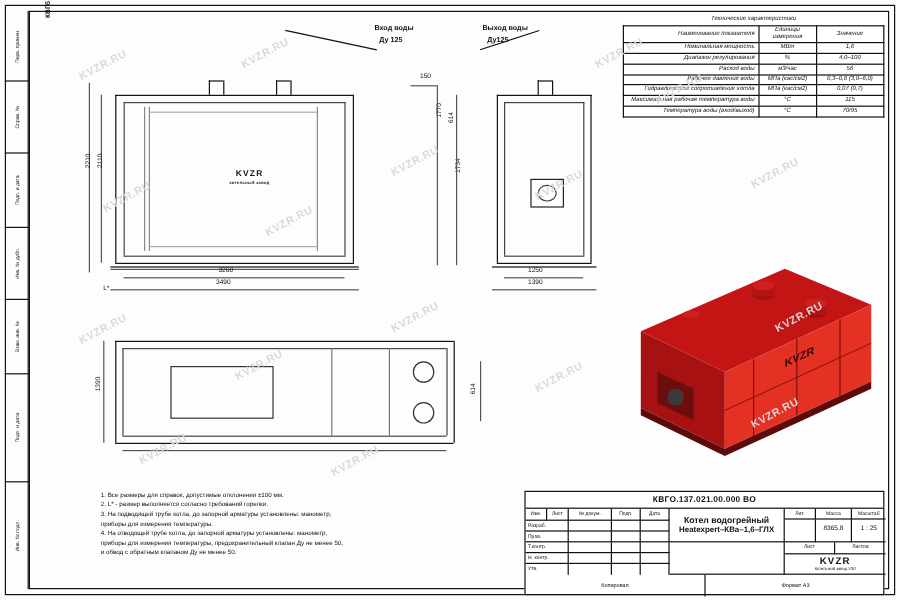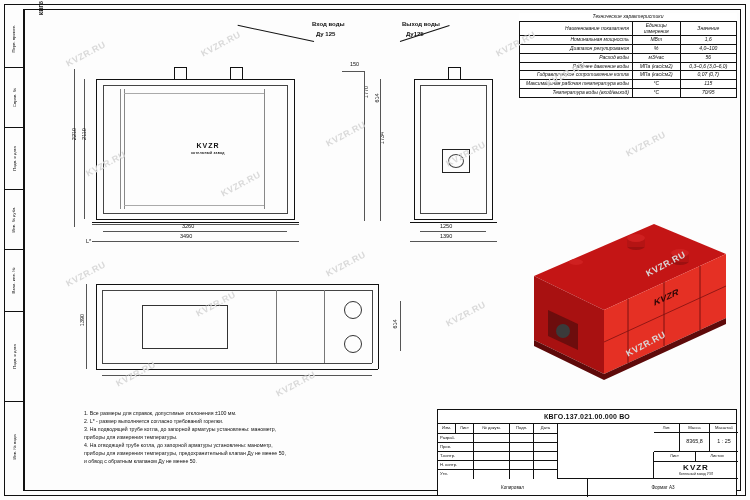--- a/index.html
+++ b/index.html
@@ -354,20 +354,24 @@
       <div class="cell b" style="left:0;top:51px;width:36px;height:9px;border-bottom:1px solid #111;justify-content:flex-start;padding-left:2px;font-size:4.2px;">Н. контр.</div>
       <div class="cell b" style="left:36px;top:51px;width:36px;height:9px;border-bottom:1px solid #111;"></div>
       <div class="cell b" style="left:72px;top:51px;width:24px;height:9px;border-bottom:1px solid #111;"></div>
       <div class="cell b" style="left:96px;top:51px;width:24px;height:9px;border-bottom:1px solid #111;"></div>
 
       <div class="cell b" style="left:0;top:60px;width:36px;height:9px;justify-content:flex-start;padding-left:2px;font-size:4.2px;">Утв.</div>
       <div class="cell b" style="left:36px;top:60px;width:36px;height:9px;"></div>
       <div class="cell b" style="left:72px;top:60px;width:24px;height:9px;"></div>
       <div class="cell b" style="left:96px;top:60px;width:24px;height:9px;"></div>
 
+      <div class="cell b" style="left:120px;top:14px;width:96px;height:28px;flex-direction:column;border-bottom:1px solid #111;">
+        <span class="tb-name">Котел водогрейный</span>
+        <span class="tb-name2">Heatexpert–КВа–1,6–ГЛХ</span>
+      </div>
       <div class="cell b" style="left:120px;top:42px;width:96px;height:27px;border-bottom:1px solid #111;"></div>
 
       <div class="cell b" style="left:216px;top:14px;width:26px;height:9px;border-bottom:1px solid #111;font-size:4.2px;">Лит.</div>
       <div class="cell b" style="left:242px;top:14px;width:30px;height:9px;border-bottom:1px solid #111;font-size:4.2px;">Масса</div>
       <div class="cell" style="left:272px;top:14px;width:28px;height:9px;border-bottom:1px solid #111;font-size:4.2px;">Масштаб</div>
 
       <div class="cell b" style="left:216px;top:23px;width:26px;height:19px;border-bottom:1px solid #111;"></div>
       <div class="cell b" style="left:242px;top:23px;width:30px;height:19px;border-bottom:1px solid #111;font-size:5.4px;">8365,8</div>
       <div class="cell" style="left:272px;top:23px;width:28px;height:19px;border-bottom:1px solid #111;font-size:5.4px;">1 : 25</div>
 

